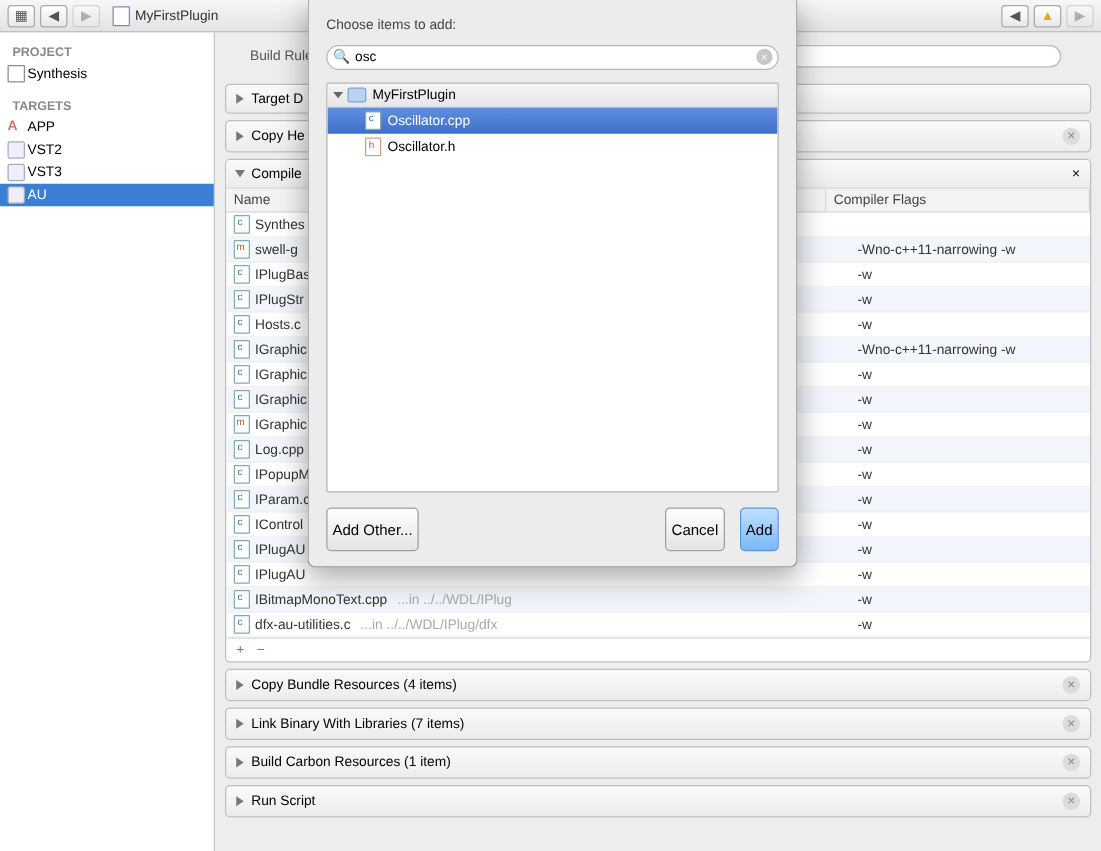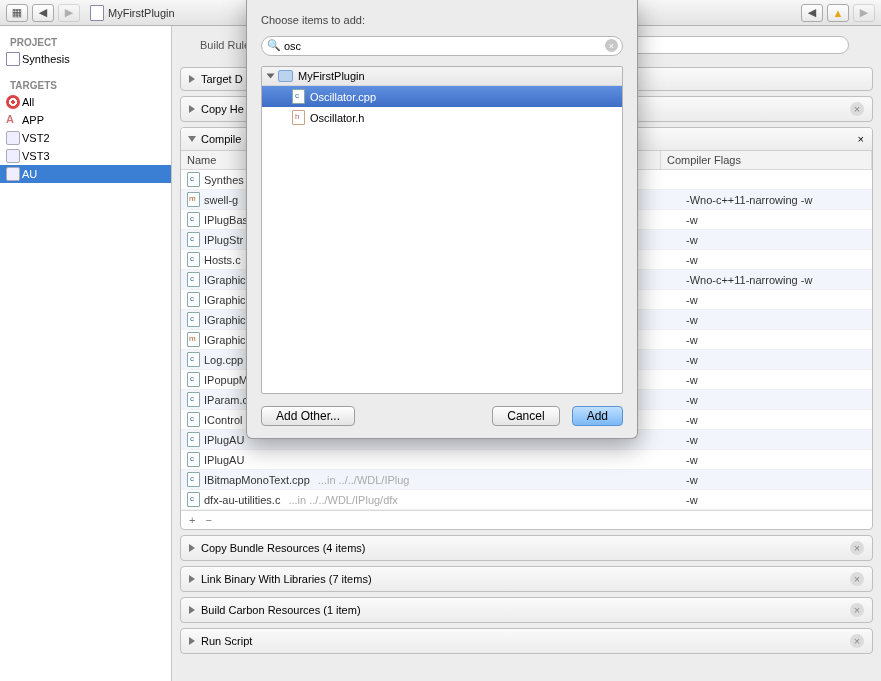--- a/index.html
+++ b/index.html
@@ -57,21 +57,21 @@
 .clearx{position:absolute; right:5px; top:3px; width:13px;height:13px;border-radius:7px;background:#c7c7c7;color:#fff;display:flex;align-items:center;justify-content:center;font-size:9px;cursor:pointer;}
 .treebox{ border:1px solid #b3b3b3; background:#fff; height:328px; border-radius:2px; overflow:auto;}
 .tree-row{ padding:3px 6px; display:flex; align-items:center; gap:5px; cursor:pointer;}
 .tree-row.header{ background:linear-gradient(#f5f5f5,#e7e7e7); border-bottom:1px solid #d7d7d7;}
 .tree-row.sel{ background:linear-gradient(#5e8fe0,#3e6fc6); color:#fff;}
 .tri-sm{ width:0;height:0;border-top:4px solid transparent;border-bottom:4px solid transparent;border-left:5px solid #666; transform:rotate(90deg);}
 .folder{ width:15px;height:12px;background:#bcd3f0;border:1px solid #7fa3d6;border-radius:2px;}
 .h-ic{ width:13px;height:15px;background:#fff;border:1px solid #caa183;border-radius:1px; display:inline-block;}
 .h-ic::after{content:"h"; font-size:8px;color:#a66; position:relative; left:2px; top:-2px;}
 .modal-buttons{ display:flex; gap:12px; margin-top:12px; align-items:center;}
-.btn{ height:20px; padding:0 14px; border:1px solid #9f9f9f; border-radius:4px; background:linear-gradient(#fefefe,#e4e4e4); cursor:pointer; font-size:12px; display:flex; align-items:center;}
+.btn{ height:35px; padding:0 4px; border:1px solid #9f9f9f; border-radius:4px; background:linear-gradient(#fefefe,#e4e4e4); cursor:pointer; font-size:12px; display:flex; align-items:center;}
 .btn.primary{ background:linear-gradient(#bfe0ff,#7ab8f6); border-color:#5c93d4; font-weight:500;}
 .spacer{flex:1;}
 
 
 .ic-target{ width:12px;height:12px;border:2px solid #d44; border-radius:50%; background:radial-gradient(circle,#d44 2px,#fff 2px,#fff 4px,#d44 4px);} 
 .ic-app{ font-size:11px; color:#c77; font-weight:bold;}
 .ic-plug{ width:12px;height:12px; border:1px solid #aab; border-radius:2px; background:#eef;}
 </style>
 </head>
 <body>
@@ -95,24 +95,20 @@
 
   <div class="sidebar">
     <div class="side-head">PROJECT</div>
     <div class="side-item">
       <span class="ic filedoc"></span>
       <span>Synthesis</span>
     </div>
     <div class="side-head" style="margin-top:8px">TARGETS</div>
     <div id="targets-list">
         <div class="side-item">
-          <span class="ic ic-target"></span>
-          <span>All</span>
-        </div>
-        <div class="side-item">
           <span class="ic ic-app">A</span>
           <span>APP</span>
         </div>
         <div class="side-item">
           <span class="ic ic-plug"></span>
           <span>VST2</span>
         </div>
         <div class="side-item">
           <span class="ic ic-plug"></span>
           <span>VST3</span>

